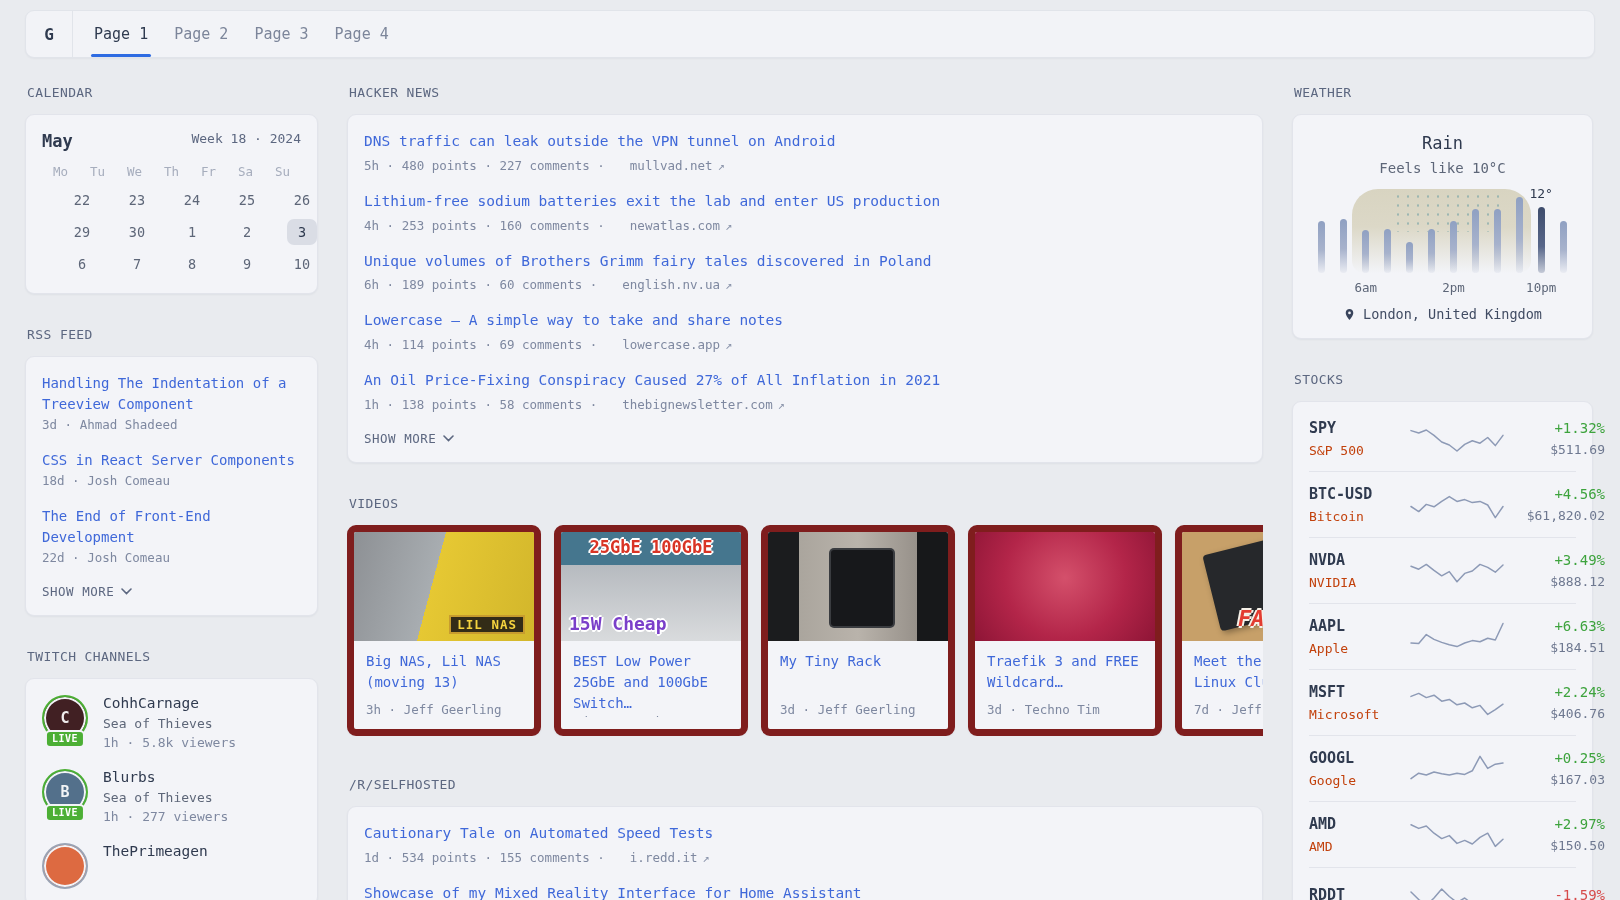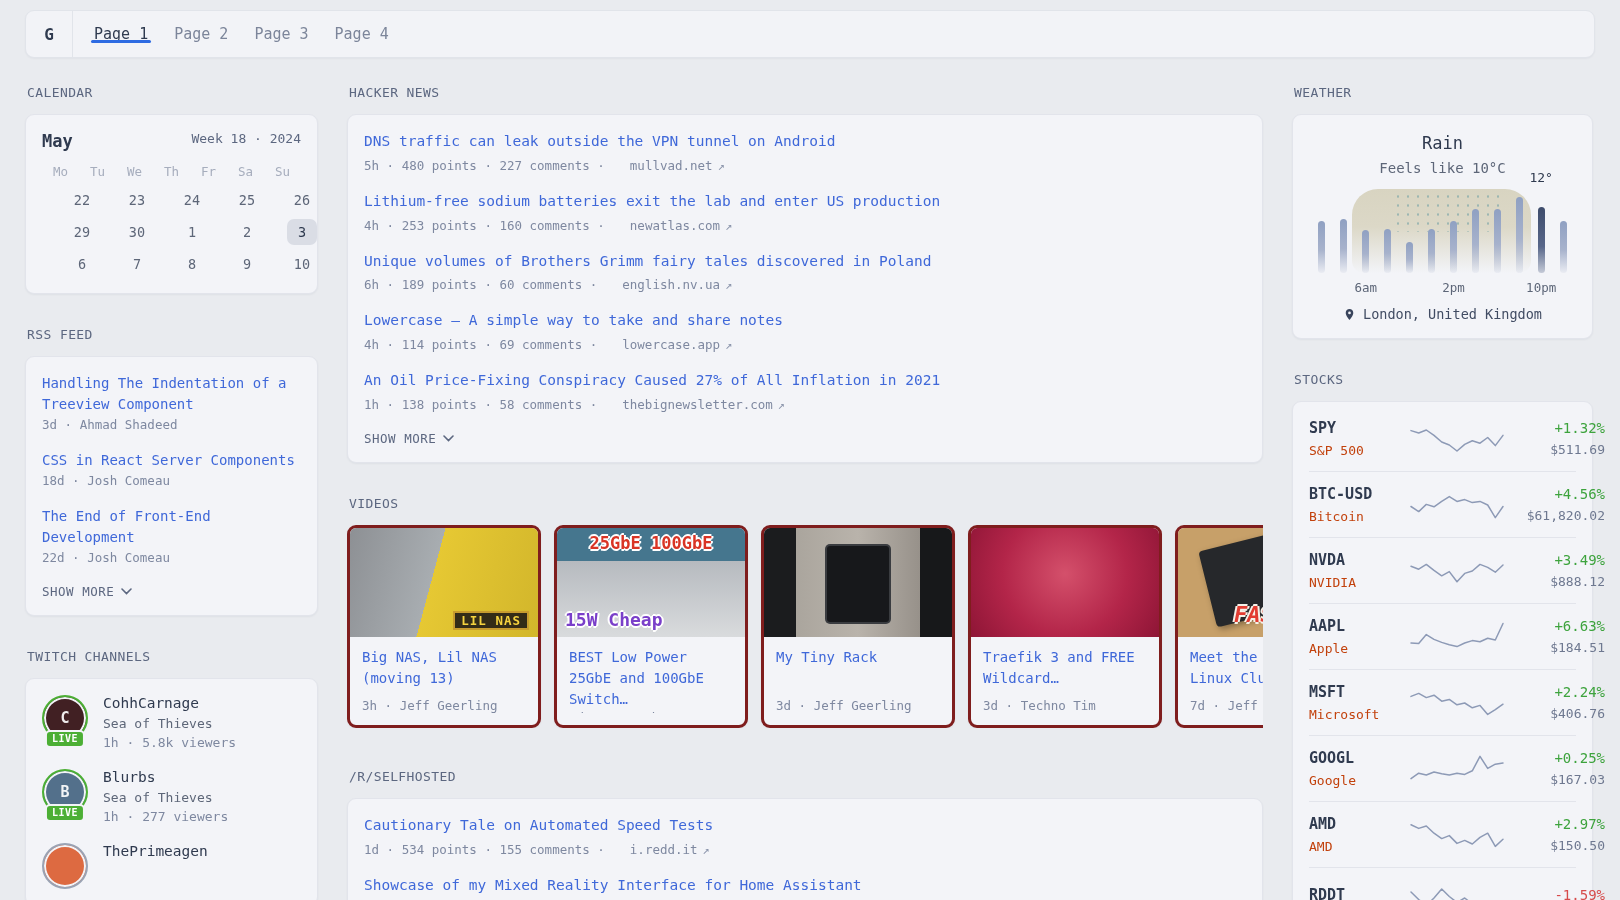--- a/index.html
+++ b/index.html
@@ -15,21 +15,21 @@
   .navbar {
     height:48px; background:#f2f3f7; border:1px solid #e1e4ea; border-radius:9px;
     display:flex; align-items:stretch; margin-bottom:27px;
     box-shadow:0 1px 2px rgba(25,35,60,.04);
   }
   .nav-logo {
     width:47px; display:flex; align-items:center; justify-content:center;
     font-size:16px; font-weight:bold; color:#2f3a4f; border-right:1px solid #e1e4ea;
     text-decoration:none; cursor:pointer;
   }
-  .nav-tabs { display:flex; gap:26px; padding-left:21px;align-items:center; }
+  .nav-tabs { display:flex; gap:26px; padding-left:21px; }
   .nav-tab {
     display:flex; align-items:center; position:relative; font-size:15px; color:#7c859a;
     text-decoration:none; cursor:pointer;
   }
   .nav-tab.active { color:#2f3a4f; }
   .nav-tab.active::after {
     content:""; position:absolute; left:-3px; right:-3px; bottom:0; height:3px;
     border-radius:3px; background:#2e6be2;
   }
 
@@ -84,21 +84,21 @@
     background:#4caf35; color:#fff; font-size:10px; font-weight:bold; letter-spacing:.5px;
     padding:1px 5px 2px; border-radius:5px; border:2px solid #f3f4f8;
   }
   .tw-name { font-size:14.5px; color:#2f3a4f; text-decoration:none; display:block; margin-bottom:5px; cursor:pointer; }
   .tw-cat { font-size:13px; color:#5d6678; margin-bottom:4px; }
   .tw-meta { font-size:13px; color:#7e88a0; }
 
   
   .videos-row { display:flex; gap:13px; overflow:hidden; }
   .video-card {
-    flex:0 0 194px; background:#f3f4f8; border:3px solid #7f1d1d; border-radius:9px;
+    flex:0 0 194px; background:#f3f4f8; border:7px solid #7f1d1d; border-radius:9px;
     overflow:hidden; display:flex; flex-direction:column; cursor:pointer;
     box-shadow:0 1px 2px rgba(25,35,60,.05);
   }
   .thumb { height:109px; position:relative; flex:none; }
   .vt-1 { background:linear-gradient(105deg,#8d9094 0%,#a8adb1 44%,#e6c833 44%,#d2b62b 100%); }
   .vt-2 { background:linear-gradient(180deg,#45768e 0%,#45768e 30%,#b6babf 30%,#d9dbdd 100%); }
   .vt-3 { background:linear-gradient(90deg,#1b1c1e 0%,#1b1c1e 17%,#aaa59d 17%,#b9b3ab 50%,#97918a 83%,#17181a 83%,#17181a 100%); }
   .vt-3::after { content:""; position:absolute; left:63px; top:18px; width:62px; height:76px; background:#17181b; border-radius:3px; box-shadow:0 0 0 2px #3a3c40; }
   .vt-4 { background:radial-gradient(circle at 50% 42%,#d4506b 0%,#b32549 55%,#8e1536 100%); }
   .vt-5 { background:#c7a express; background:#c7a069; }
@@ -434,21 +434,21 @@
                   <div class="w-bar" style="height: 64px;"></div>
                 </div>
                 <div class="w-slot">
                   <div class="w-bar" style="height: 64px;"></div>
                 </div>
                 <div class="w-slot">
                   <div class="w-bar" style="height: 76px;"></div>
                 </div>
                 <div class="w-slot">
                   <div class="w-bar hl" style="height: 66px;"></div>
-                  <div class="w-val" style="bottom: 110px;">12°</div>
+                  <div class="w-val" style="bottom: 94px;">12°</div>
                   <div class="w-time">10pm</div>
                 </div>
                 <div class="w-slot">
                   <div class="w-bar" style="height: 52px;"></div>
                 </div>
               </div>
           </div>
           <div class="w-loc">
             <svg class="pin" viewBox="0 0 24 24">
                 <path d="M12 2C8.1 2 5 5.1 5 9c0 5.2 7 13 7 13s7-7.8 7-13c0-3.9-3.1-7-7-7zm0 9.5A2.5 2.5 0 1 1 12 6.5a2.5 2.5 0 0 1 0 5z"></path>

